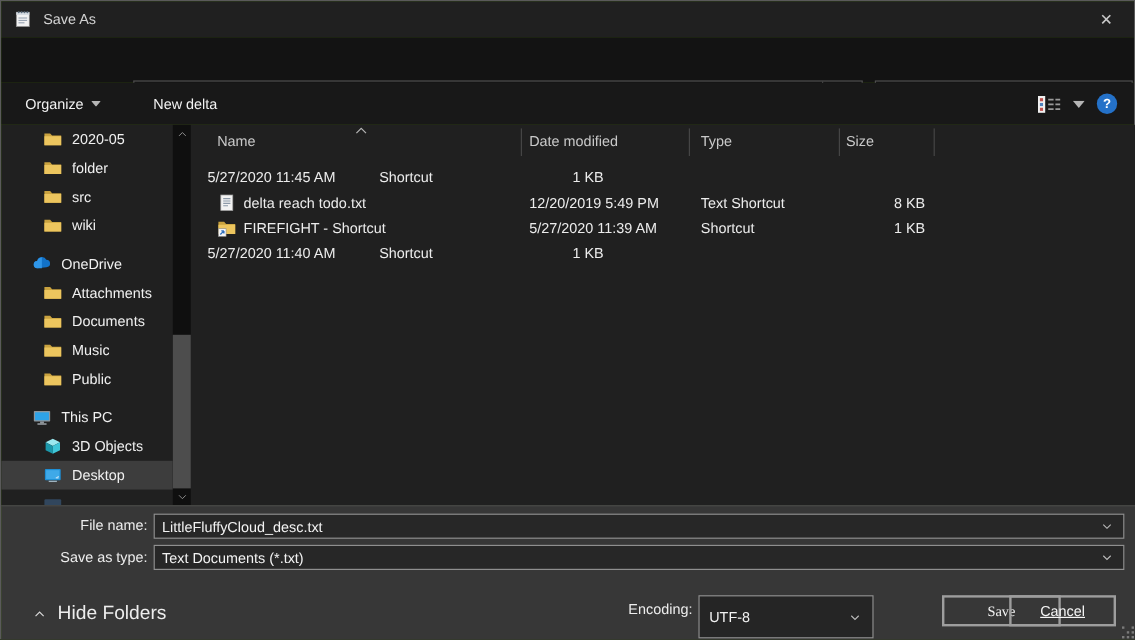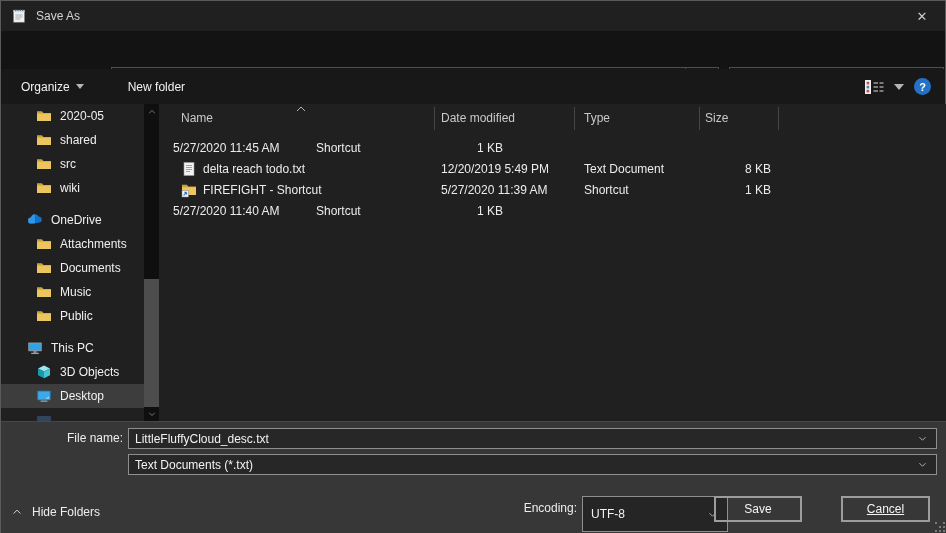--- a/index.html
+++ b/index.html
@@ -72,31 +72,31 @@
   
   .panel{position:absolute;left:0;top:420px;width:946px;height:113px;background:#373737;border-top:1px solid #474747;box-sizing:border-box;}
   .flabel{position:absolute;width:122px;font-size:12px;color:#ededed;text-align:right;line-height:21px;}
   .ffield{position:absolute;left:127px;width:809px;height:21px;background:#272727;border:1px solid #8f8f8f;
           box-sizing:border-box;display:flex;align-items:center;}
   .ffield input{flex:1;height:100%;background:transparent;border:none;outline:none;color:#f2f2f2;font-size:12px;
                 padding:0 0 0 6px;font-family:"Liberation Sans",sans-serif;}
   .ffield .val{flex:1;padding-left:6px;font-size:12px;color:#f2f2f2;white-space:nowrap;overflow:hidden;}
   .ffield .chev{margin-right:8px;flex:0 0 auto;}
 
-  .hidefolders{position:absolute;left:4px;top:77px;height:26px;display:flex;align-items:center;gap:9px;padding:0 6px;
-               font-size:12px;color:#ededed;}
+  .hidefolders{position:absolute;left:20px;top:77px;height:26px;display:flex;align-items:center;gap:9px;padding:0 6px;
+               font-size:16px;color:#ededed;}
   .enclabel{position:absolute;left:440px;top:74px;width:136px;height:25px;line-height:25px;text-align:right;
             font-size:12px;color:#ededed;}
   .combobox{position:absolute;left:581px;top:74px;width:146px;height:36px;background:#252525;border:1px solid #8f8f8f;
             box-sizing:border-box;display:flex;align-items:center;}
   .combobox .val{flex:1;padding-left:8px;font-size:12px;color:#f2f2f2;}
   .combobox .chev{margin-right:9px;}
   .btn{position:absolute;top:74px;height:26px;background:transparent;border:2px solid #9d9d9d;box-sizing:border-box;
        color:#f5f5f5;font-size:12px;display:flex;align-items:center;justify-content:center;font-family:"Liberation Sans",sans-serif;}
-  .btn.save{left:713px;width:88px;}
+  .btn.save{left:784px;width:99px;font-family:Liberation Serif, serif;}
   .btn.cancel{left:840px;width:89px;text-decoration:underline;}
   .grip{position:absolute;left:934px;top:100px;width:10px;height:10px;}
   .grip i{position:absolute;width:2px;height:2px;background:#7a7a7a;
           box-shadow:8px 0 #7a7a7a, 4px 4px #7a7a7a, 8px 4px #7a7a7a, 0 8px #7a7a7a, 4px 8px #7a7a7a, 8px 8px #7a7a7a;}
   svg{display:block;}
 </style>
 </head>
 <body>
 
 <svg width="0" height="0" style="position:absolute">
@@ -256,21 +256,21 @@
   </div>
 
   <div class="toolbar">
     <div class="tbtn organize">
       <span>Organize</span>
       <svg class="dd" width="8" height="5">
           <use href="#i-dropdown-tri"></use>
         </svg>
     </div>
     <div class="tbtn newfolder">
-      <span>New folder</span>
+      <span>New delta</span>
     </div>
     <div class="tool-right">
       <div class="viewbtn">
         <svg width="22" height="16">
             <use href="#i-details-view"></use>
           </svg>
         <svg width="10" height="6">
             <use href="#i-dropdown-tri"></use>
           </svg>
       </div>
@@ -286,21 +286,21 @@
       <div class="side-item ind2" style="top:0">
         <svg class="ic">
             <use href="#i-folder"></use>
           </svg>
         <span class="lbl">2020-05</span>
         </div>
       <div class="side-item ind2" style="top:24px">
         <svg class="ic">
             <use href="#i-folder"></use>
           </svg>
-        <span class="lbl">shared</span>
+        <span class="lbl">folder</span>
         </div>
       <div class="side-item ind2" style="top:48px">
         <svg class="ic">
             <use href="#i-folder"></use>
           </svg>
         <span class="lbl">src</span>
         </div>
       <div class="side-item ind2" style="top:72px">
         <svg class="ic">
             <use href="#i-folder"></use>
@@ -395,21 +395,21 @@
         <div class="c-size">1 KB</div>
       </div>
       <div class="row" style="top:54px">
         <div class="c-name">
             <svg class="ic">
               <use href="#i-doc"></use>
             </svg>
           <span>delta reach todo.txt</span>
           </div>
         <div class="c-date">12/20/2019 5:49 PM</div>
-        <div class="c-type">Text Document</div>
+        <div class="c-type">Text Shortcut</div>
         <div class="c-size">8 KB</div>
       </div>
       <div class="row" style="top:75px">
         <div class="c-name">
             <svg class="ic">
               <use href="#i-shortcut"></use>
             </svg>
           <span>FIREFIGHT - Shortcut</span>
           </div>
         <div class="c-date">5/27/2020 11:39 AM</div>
@@ -425,20 +425,21 @@
   </div>
 
   <div class="panel">
     <div class="flabel" style="top:6px">File name:</div>
     <div class="ffield" style="top:6px">
       <input type="text" value="LittleFluffyCloud_desc.txt" style="">
       <svg class="chev" width="11" height="11" style="color:#bdbdbd">
           <use href="#i-chev-down"></use>
         </svg>
     </div>
+    <div class="flabel" style="top:32px">Save as type:</div>
     <div class="ffield" style="top:32px">
       <span class="val">Text Documents (*.txt)</span>
       <svg class="chev" width="11" height="11" style="color:#bdbdbd">
           <use href="#i-chev-down"></use>
         </svg>
     </div>
 
     <div class="hidefolders">
       <svg width="12" height="12" style="color:#d9d9d9">
           <use href="#i-chev-up"></use>

